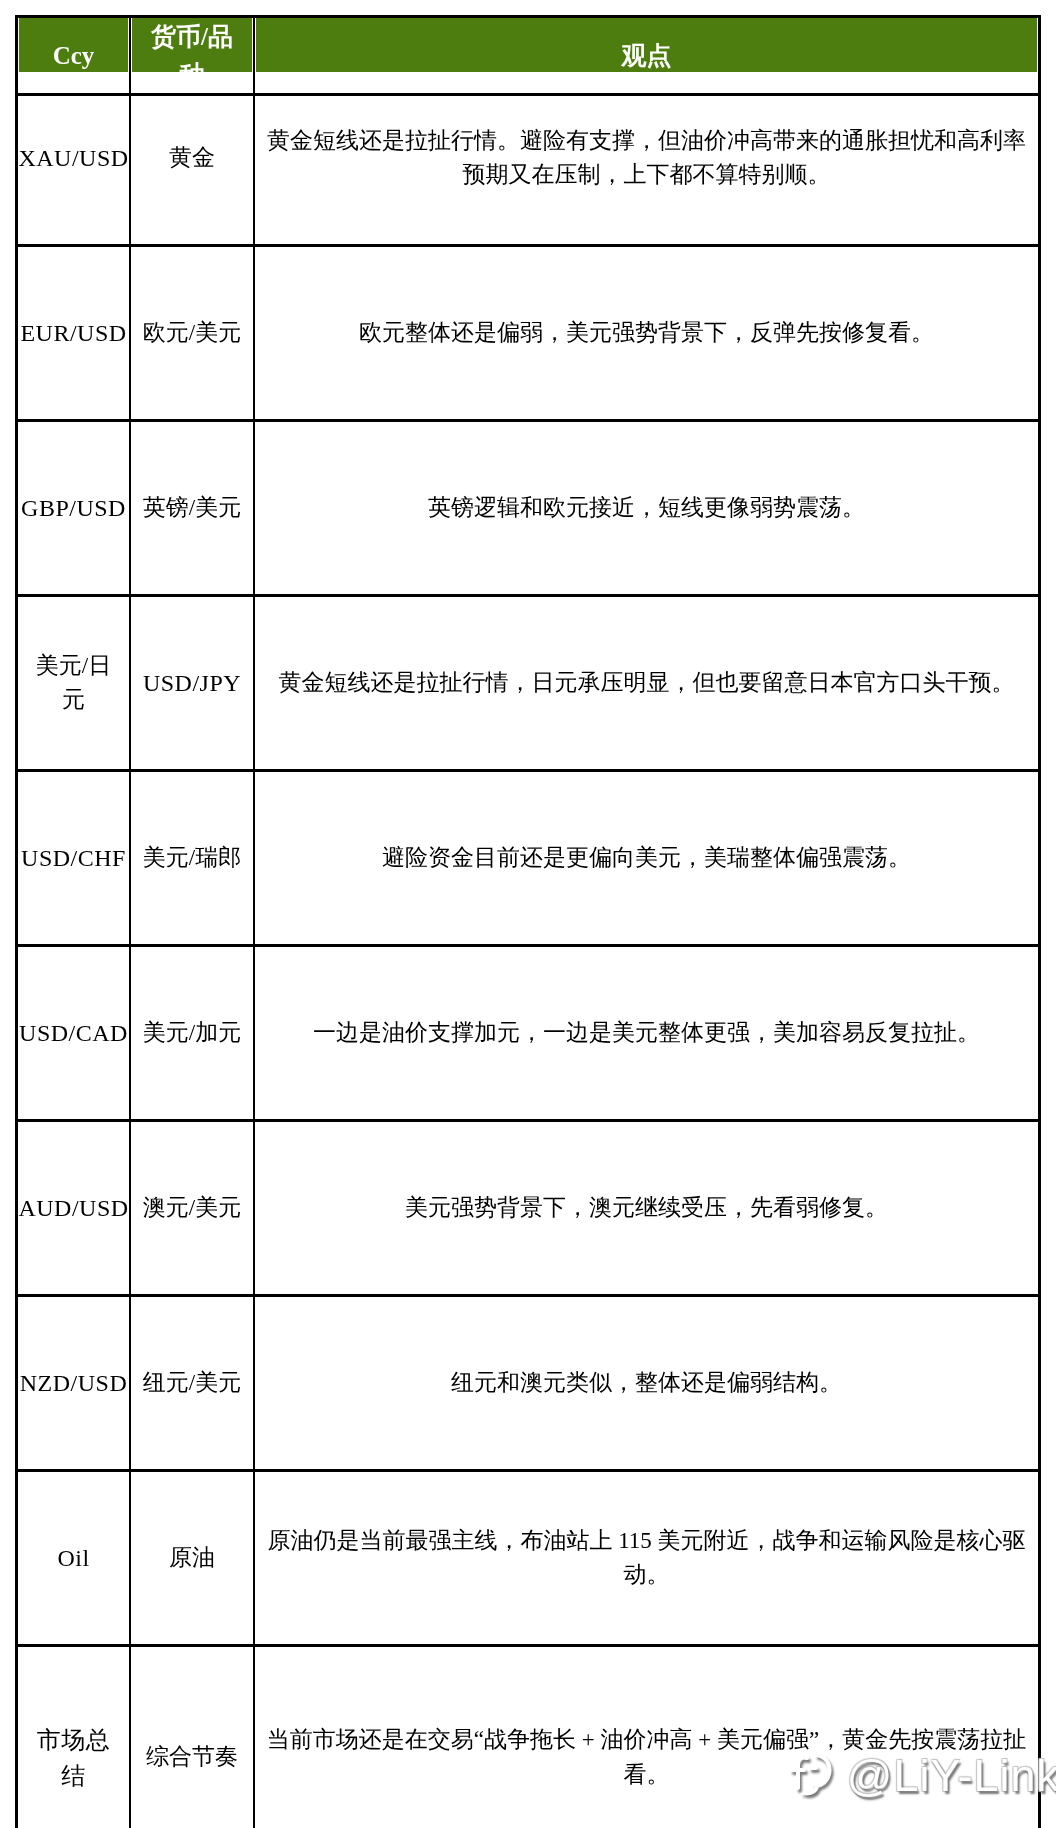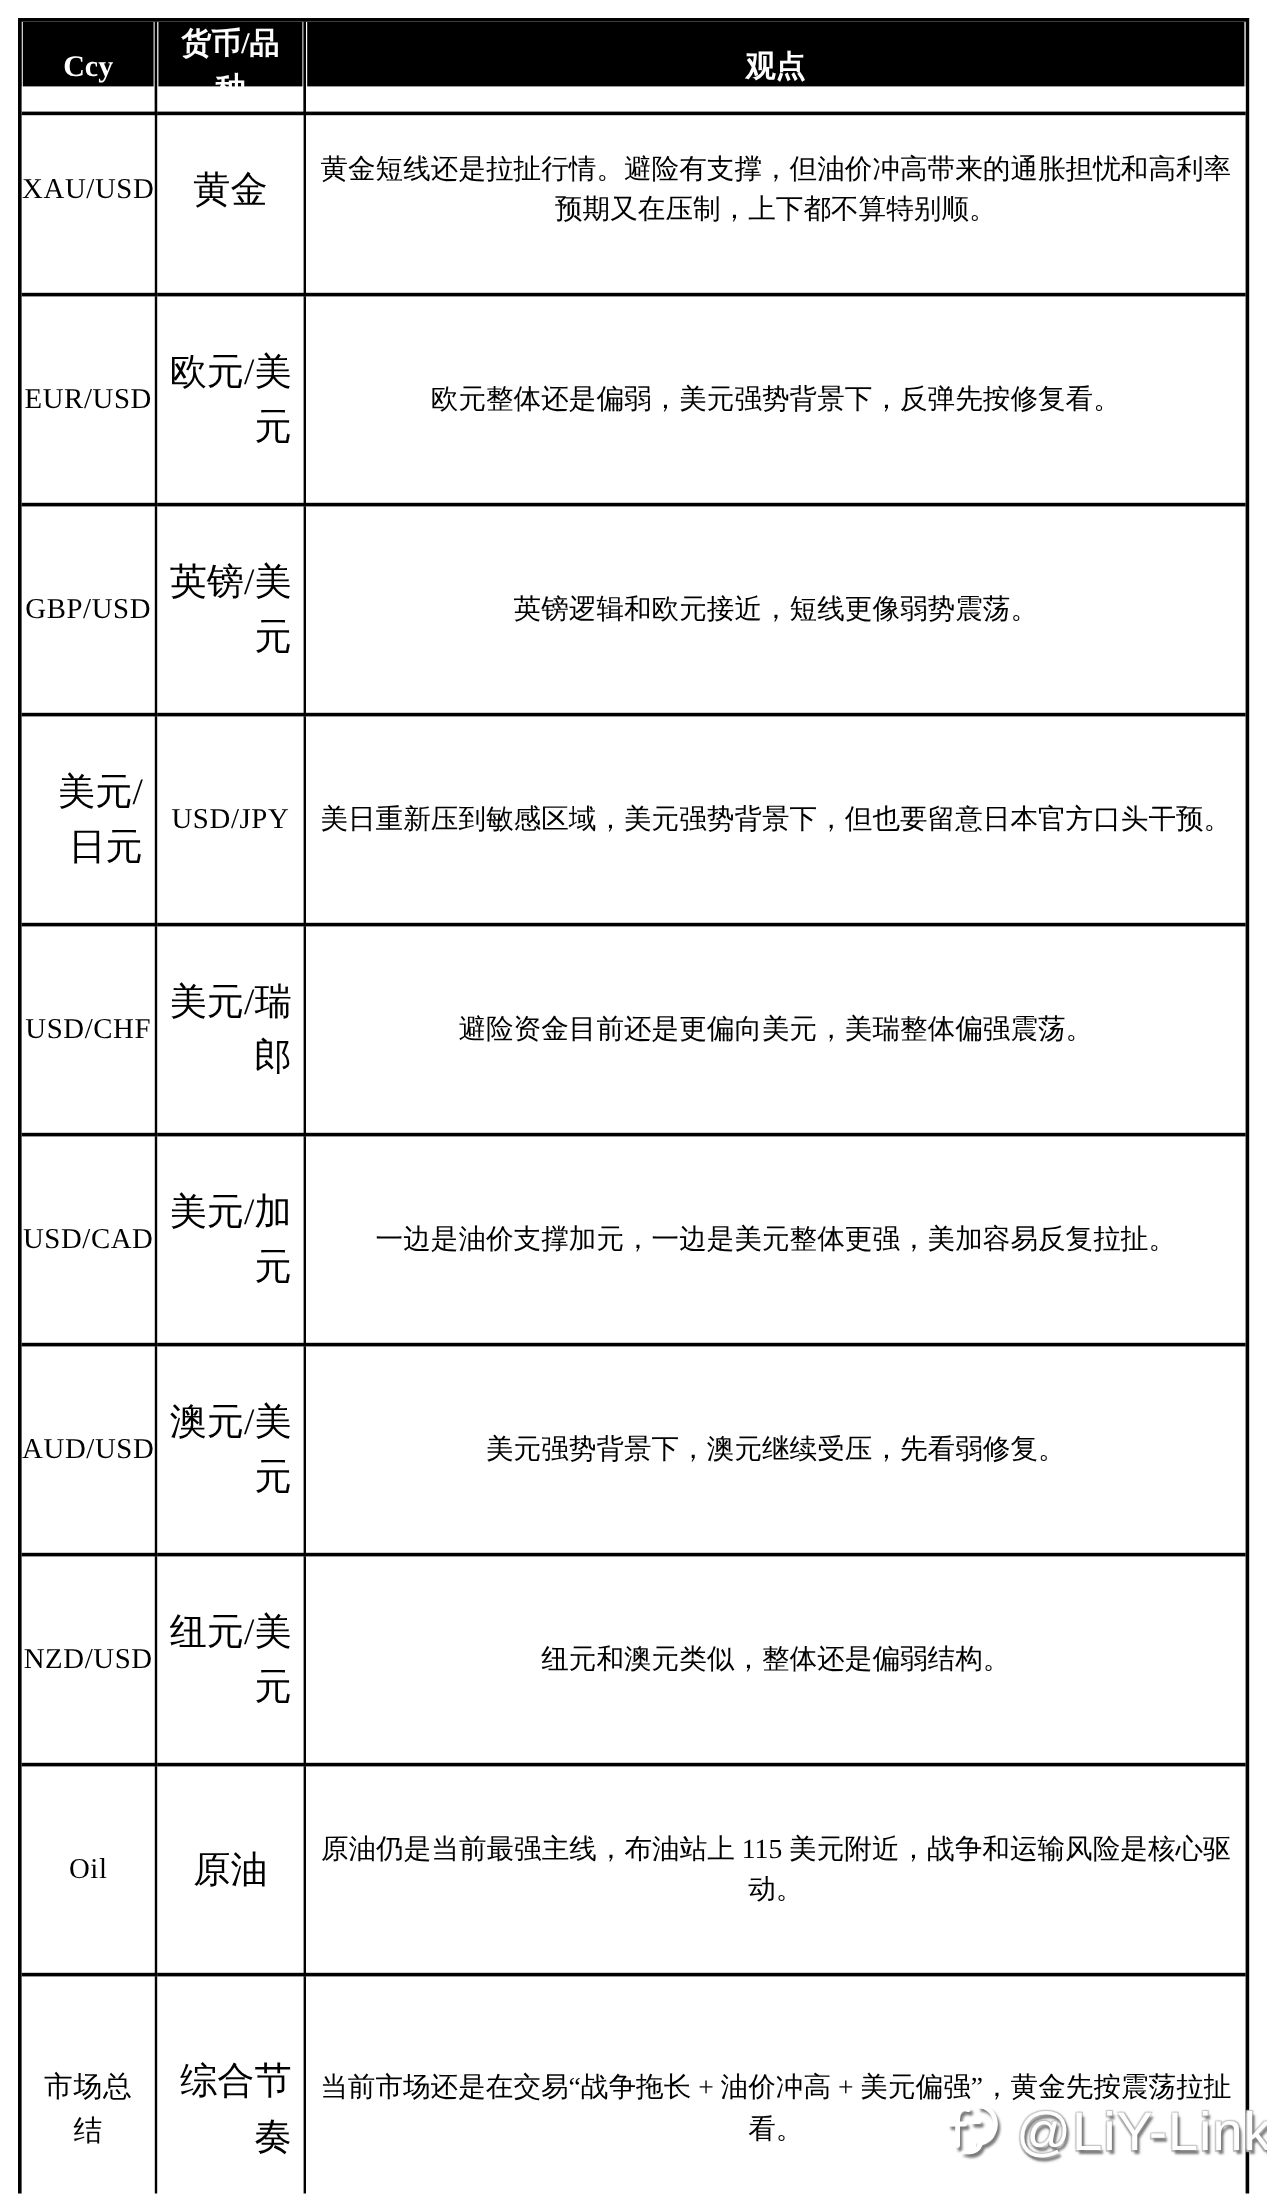--- a/index.html
+++ b/index.html
@@ -18,21 +18,21 @@
     width: 1026px;
     border: 3px solid #000000;
     background: #ffffff;
   }
   .t-row {
     display: grid;
     grid-template-columns: 113px 124px 1fr;
   }
   .t-row.header {
     height: 54px;
-    background: #000000;
+    background: #4d7c0f;
   }
   .t-row.body { height: 175px; }
   .t-row.body.last { height: 221px; }
   .cell {
     display: flex;
     align-items: center;
     justify-content: center;
     text-align: center;
     border-bottom: 3px solid #000000;
     padding: 0 10px;
@@ -41,21 +41,21 @@
   .t-row .cell:nth-child(1),
   .t-row .cell:nth-child(2) { border-right: 2px solid #000000; }
   .t-row.last .cell { border-bottom: none; }
   .t-row.header .cell {
     color: #ffffff;
     font-weight: bold;
     font-size: 25px;
     box-shadow: inset 1px 0 0 #ffffff, inset -1px 0 0 #ffffff;
   }
   .cell.ccy { font-size: 24px; letter-spacing: 0.5px; }
-  .cell.name { font-size: 31px; text-align: right; }
+  .cell.name { font-size: 23px; }
   .cell.view { font-size: 23px; }
   .watermark {
     position: absolute;
     right: -4px;
     top: 1748px;
     display: flex;
     align-items: center;
     gap: 8px;
     pointer-events: none;
   }
@@ -98,21 +98,21 @@
 
   <div class="t-row body">
     <div class="cell ccy">GBP/USD</div>
     <div class="cell name">英镑/美元</div>
     <div class="cell view">英镑逻辑和欧元接近，短线更像弱势震荡。</div>
   </div>
 
   <div class="t-row body">
     <div class="cell name">美元/日元</div>
     <div class="cell ccy">USD/JPY</div>
-    <div class="cell view">美日重新压到敏感区域，美元强势背景下，但也要留意日本官方口头干预。</div>
+    <div class="cell view">黄金短线还是拉扯行情，日元承压明显，但也要留意日本官方口头干预。</div>
   </div>
 
   <div class="t-row body">
     <div class="cell ccy">USD/CHF</div>
     <div class="cell name">美元/瑞郎</div>
     <div class="cell view">避险资金目前还是更偏向美元，美瑞整体偏强震荡。</div>
   </div>
 
   <div class="t-row body">
     <div class="cell ccy">USD/CAD</div>

